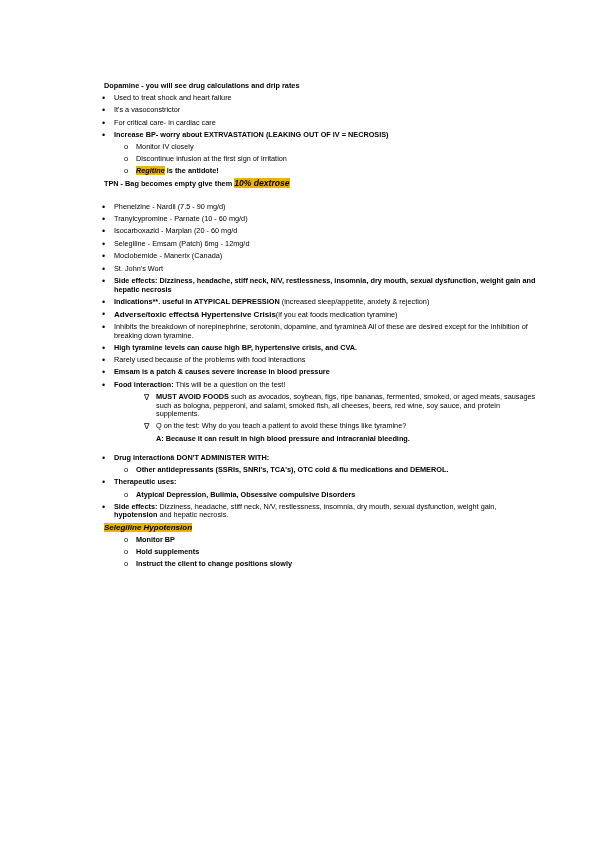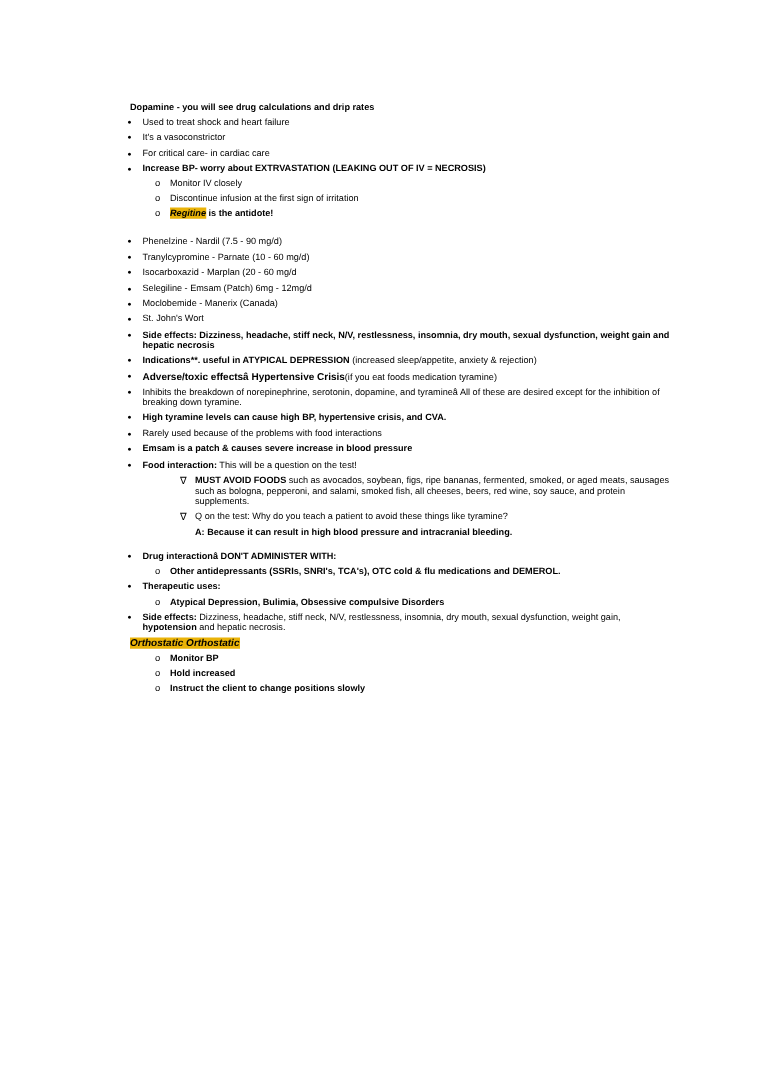--- a/index.html
+++ b/index.html
@@ -90,20 +90,21 @@
     </div>
     <div class="row lvl2">
       <span class="bullet circ">o</span>
       <span class="btxt">Discontinue infusion at the first sign of irritation</span>
     </div>
     <div class="row lvl2">
       <span class="bullet circ">o</span>
       <span class="btxt bold"><span class="hl">Regitine</span><span> is the antidote!</span></span>
     </div>
 
+    <div class="plain bold"><span>TPN - Bag becomes empty give them </span><span class="hl big">10% dextrose</span></div>
 
     <div class="spacer-lg"></div>
 
 
     <div class="row lvl1">
       <span class="bullet dot">•</span>
       <span class="btxt">Phenelzine - Nardil (7.5 - 90 mg/d)</span>
     </div>
     <div class="row lvl1">
       <span class="bullet dot">•</span>
@@ -186,29 +187,29 @@
     </div>
     <div class="row lvl2">
       <span class="bullet circ">o</span>
       <span class="btxt bold">Atypical Depression, Bulimia, Obsessive compulsive Disorders</span>
     </div>
     <div class="row lvl1">
       <span class="bullet dot">•</span>
       <span class="btxt"><span class="bold">Side effects:</span><span> Dizziness, headache, stiff neck, N/V, restlessness, insomnia, dry mouth, sexual dysfunction, weight gain, </span><span class="bold">hypotension</span><span> and hepatic necrosis.</span></span>
     </div>
 
-    <div class="plain lvl1"><span class="hl bold mid">Orthostatic Orthostatic</span></div>
+    <div class="plain lvl1"><span class="hl bold mid">Selegiline Hypotension</span></div>
 
     <div class="row lvl2">
       <span class="bullet circ">o</span>
       <span class="btxt bold">Monitor BP</span>
     </div>
     <div class="row lvl2">
       <span class="bullet circ">o</span>
-      <span class="btxt bold">Hold increased</span>
+      <span class="btxt bold">Hold supplements</span>
     </div>
     <div class="row lvl2">
       <span class="bullet circ">o</span>
       <span class="btxt bold">Instruct the client to change positions slowly</span>
     </div>
 
   </div>
 </div>
 
 </body></html>

